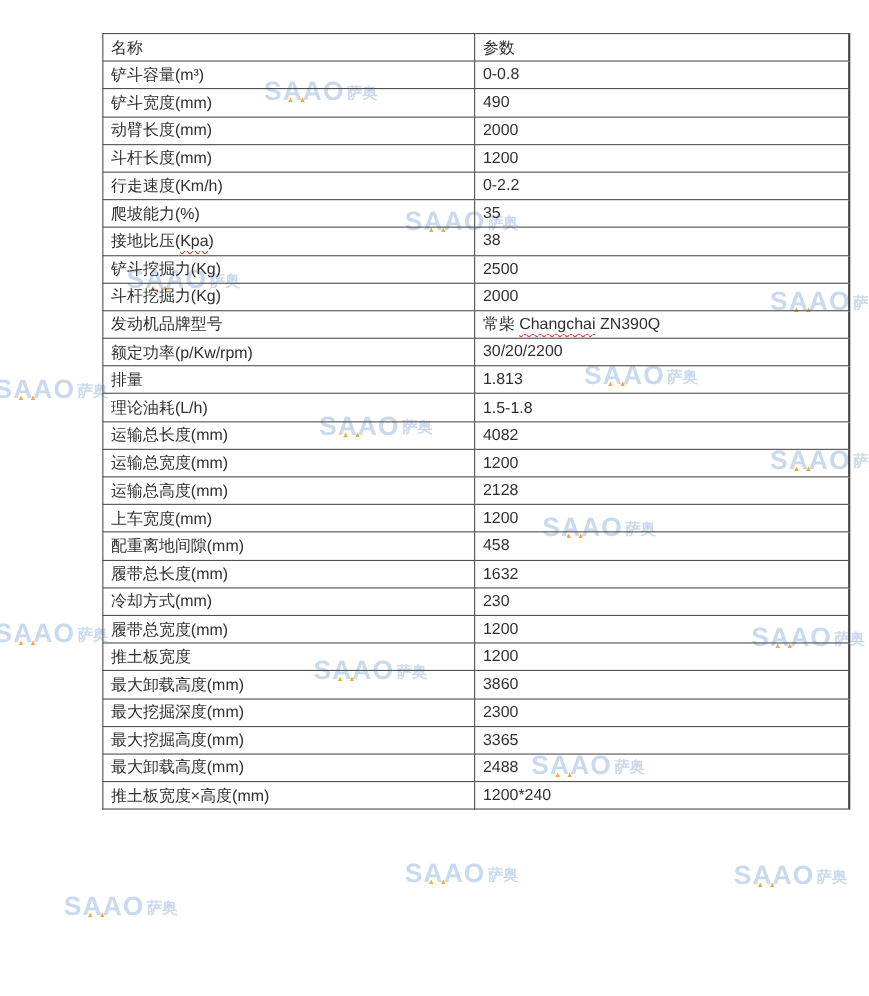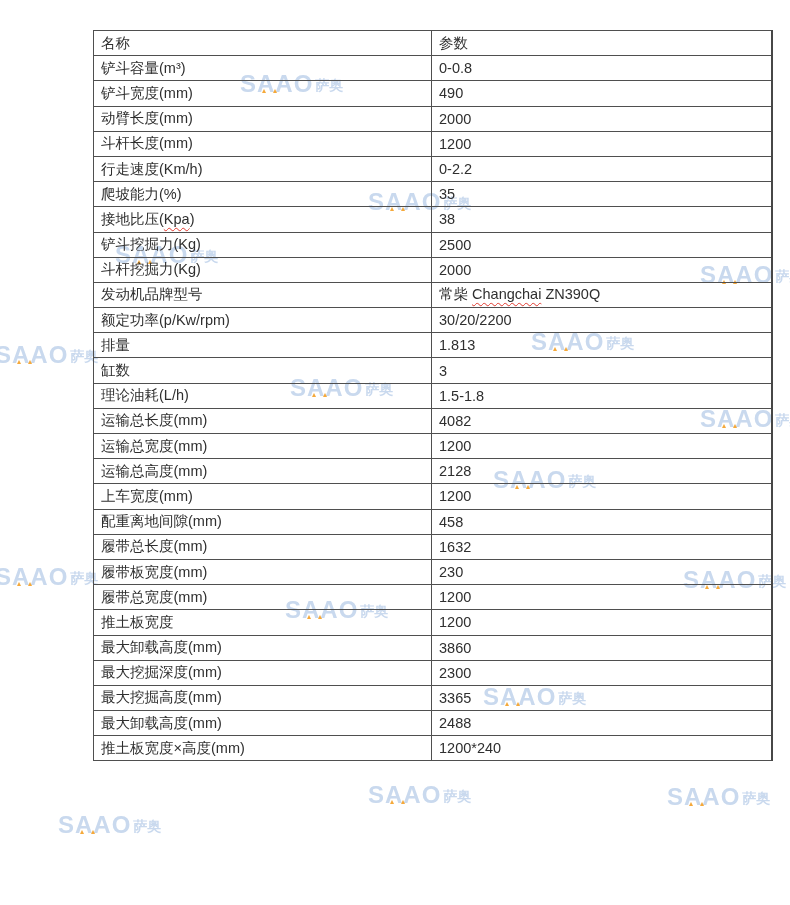--- a/index.html
+++ b/index.html
@@ -169,24 +169,20 @@
         </tr>
         <tr>
           <td>额定功率(p/Kw/rpm)</td>
           <td>30/20/2200</td>
         </tr>
         <tr>
           <td>排量</td>
           <td>1.813</td>
         </tr>
         <tr>
-          <td>缸数</td>
-          <td>3</td>
-        </tr>
-        <tr>
           <td>理论油耗(L/h)</td>
           <td>1.5-1.8</td>
         </tr>
         <tr>
           <td>运输总长度(mm)</td>
           <td>4082</td>
         </tr>
         <tr>
           <td>运输总宽度(mm)</td>
           <td>1200</td>
@@ -201,21 +197,21 @@
         </tr>
         <tr>
           <td>配重离地间隙(mm)</td>
           <td>458</td>
         </tr>
         <tr>
           <td>履带总长度(mm)</td>
           <td>1632</td>
         </tr>
         <tr>
-          <td>履带板宽度(mm)</td>
+          <td>冷却方式(mm)</td>
           <td>230</td>
         </tr>
         <tr>
           <td>履带总宽度(mm)</td>
           <td>1200</td>
         </tr>
         <tr>
           <td>推土板宽度</td>
           <td>1200</td>
         </tr>

